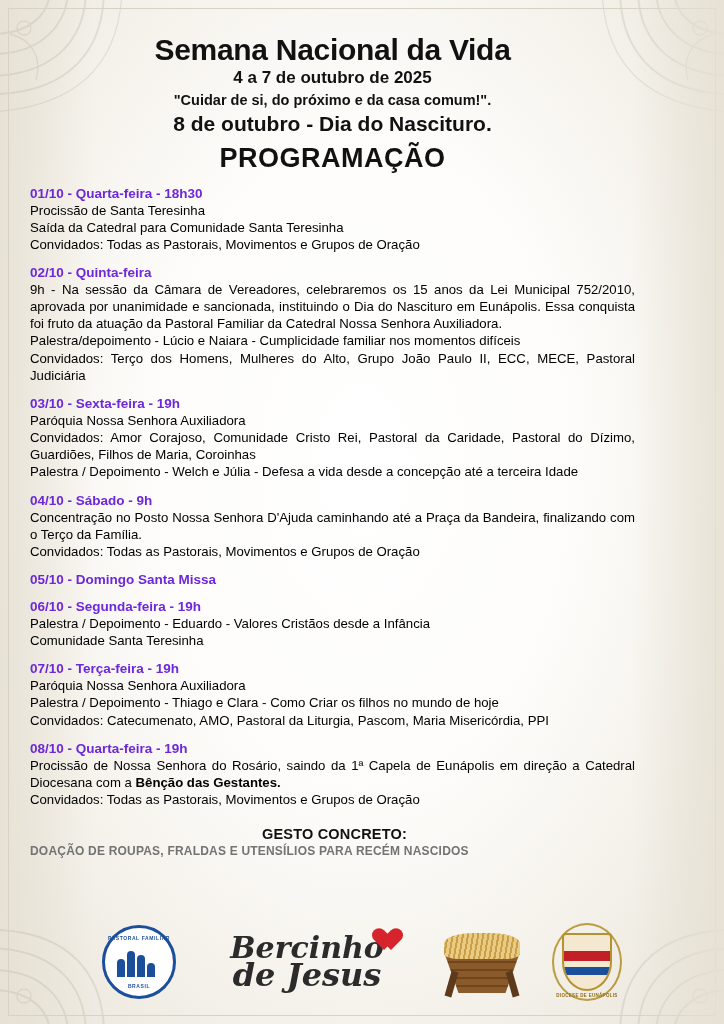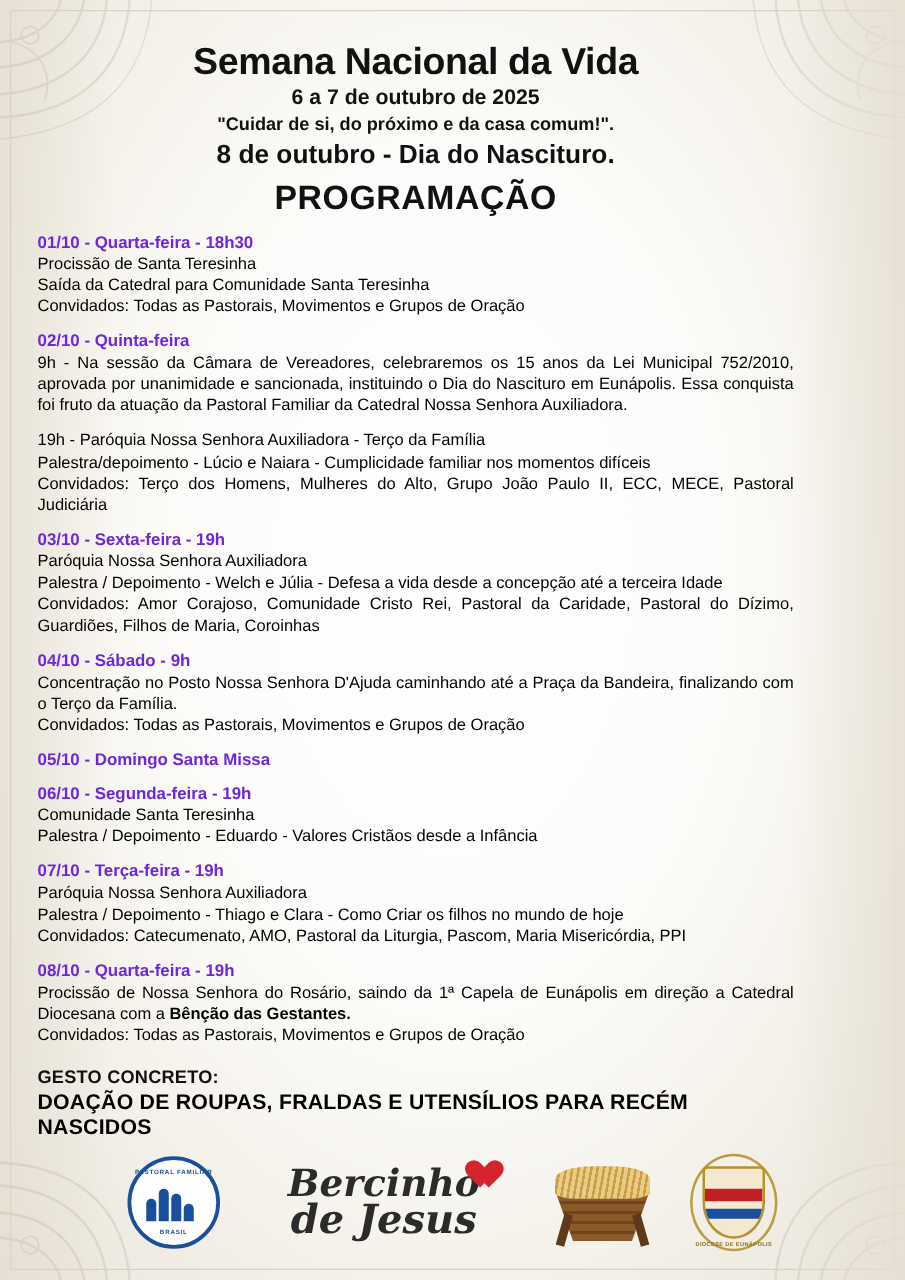--- a/index.html
+++ b/index.html
@@ -124,26 +124,27 @@
   .sub-gap { margin-top: 11px; }
 
   .gesto {
     margin: 18px 0 0 4px;
   }
   .gesto-title {
     font-size: 14.5px;
     font-weight: bold;
     letter-spacing: 0.2px;
     color: #111;
+    text-align: center;
   }
   .gesto-text {
-    font-size: 17px;
+    font-size: 12px;
     font-weight: bold;
     letter-spacing: 0.2px;
-    color: #000000;
+    color: #737373;
     margin-top: 2px;
   }
 
   
   .footer {
     position: absolute;
     left: 0;
     right: 0;
     bottom: 16px;
     height: 92px;
@@ -337,64 +338,63 @@
       <circle cx="34" cy="34" r="7" stroke-width="1.4"></circle>
     </g>
   </svg>
   <div class="frame"></div>
 </div>
 
 <div class="content">
 
   <div class="header">
     <h1 class="title">Semana Nacional da Vida</h1>
-    <div class="dates">6 a 7 de outubro de 2025</div>
+    <div class="dates">4 a 7 de outubro de 2025</div>
     <div class="motto">"Cuidar de si, do próximo e da casa comum!".</div>
     <div class="nasc">8 de outubro - Dia do Nascituro.</div>
     <div class="prog">PROGRAMAÇÃO</div>
   </div>
 
   <div class="schedule">
 
     <div class="block">
       <div class="block-head">01/10 - Quarta-feira - 18h30</div>
       <div class="line">Procissão de Santa Teresinha</div>
       <div class="line">Saída da Catedral para Comunidade Santa Teresinha</div>
       <div class="line">Convidados: Todas as Pastorais, Movimentos e Grupos de Oração</div>
     </div>
 
     <div class="block">
       <div class="block-head">02/10 - Quinta-feira</div>
       <div class="line justify-full">9h - Na sessão da Câmara de Vereadores, celebraremos os 15 anos da Lei Municipal 752/2010, aprovada por unanimidade e sancionada, instituindo o Dia do Nascituro em Eunápolis. Essa conquista foi fruto da atuação da Pastoral Familiar da Catedral Nossa Senhora Auxiliadora.</div>
-      <div class="line sub-gap">19h - Paróquia Nossa Senhora Auxiliadora -  Terço da Família</div>
       <div class="line">Palestra/depoimento  -  Lúcio e Naiara - Cumplicidade familiar nos momentos difíceis</div>
       <div class="line justify-full">Convidados: Terço dos Homens, Mulheres do Alto, Grupo João Paulo II, ECC, MECE, Pastoral Judiciária</div>
     </div>
 
     <div class="block">
       <div class="block-head">03/10 - Sexta-feira - 19h</div>
       <div class="line">Paróquia Nossa Senhora Auxiliadora</div>
+      <div class="line justify-full">Convidados:  Amor Corajoso, Comunidade Cristo Rei, Pastoral da Caridade, Pastoral do Dízimo, Guardiões,  Filhos de Maria, Coroinhas</div>
       <div class="line">Palestra / Depoimento - Welch e Júlia - Defesa a vida desde a concepção até a terceira Idade</div>
-      <div class="line justify-full">Convidados:  Amor Corajoso, Comunidade Cristo Rei, Pastoral da Caridade, Pastoral do Dízimo, Guardiões,  Filhos de Maria, Coroinhas</div>
     </div>
 
     <div class="block">
       <div class="block-head">04/10 - Sábado - 9h</div>
       <div class="line justify-full">Concentração no Posto Nossa Senhora D'Ajuda caminhando até a Praça da Bandeira,  finalizando com o Terço da Família.</div>
       <div class="line">Convidados: Todas as Pastorais, Movimentos e Grupos de Oração</div>
     </div>
 
     <div class="block">
       <div class="block-head">05/10 - Domingo Santa Missa</div>
     </div>
 
     <div class="block">
       <div class="block-head">06/10 - Segunda-feira - 19h</div>
+      <div class="line">Palestra / Depoimento - Eduardo - Valores Cristãos desde a Infância</div>
       <div class="line">Comunidade Santa Teresinha</div>
-      <div class="line">Palestra / Depoimento - Eduardo - Valores Cristãos desde a Infância</div>
     </div>
 
     <div class="block">
       <div class="block-head">07/10 - Terça-feira - 19h</div>
       <div class="line">Paróquia Nossa Senhora Auxiliadora</div>
       <div class="line">Palestra / Depoimento - Thiago e Clara - Como Criar os filhos no mundo de hoje</div>
       <div class="line">Convidados: Catecumenato, AMO, Pastoral da Liturgia, Pascom, Maria Misericórdia, PPI</div>
     </div>
 
     <div class="block">

